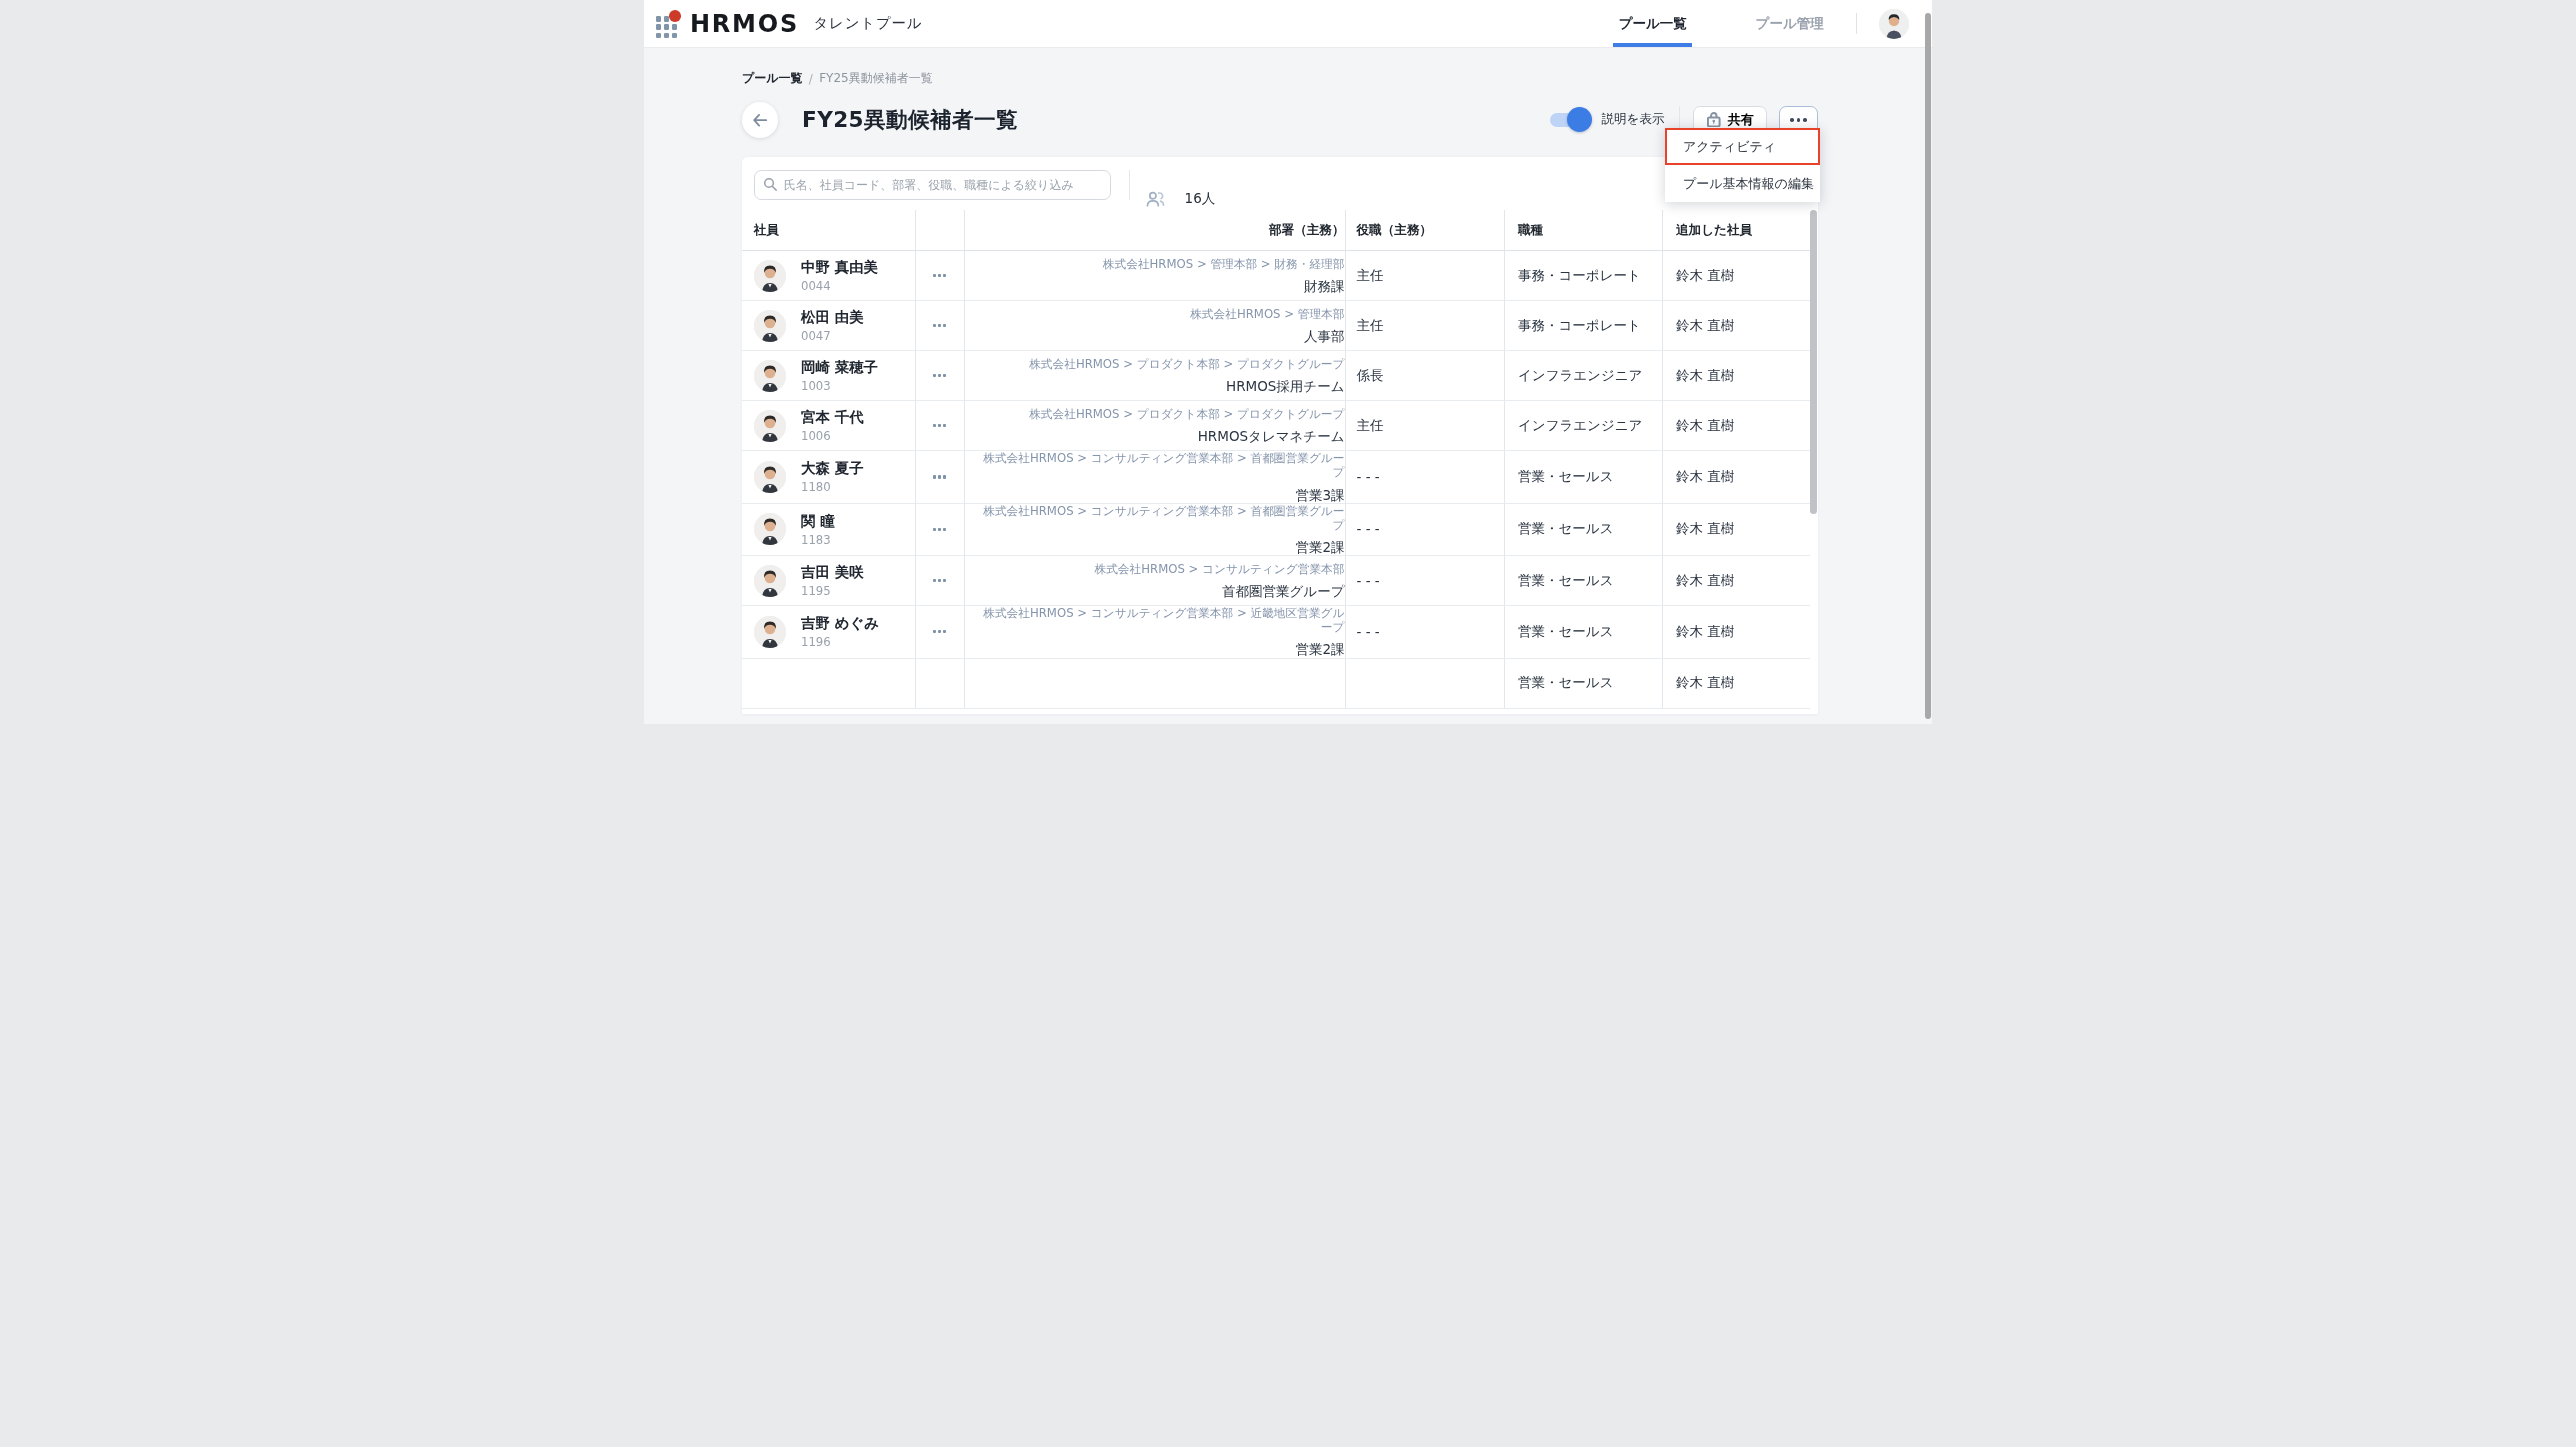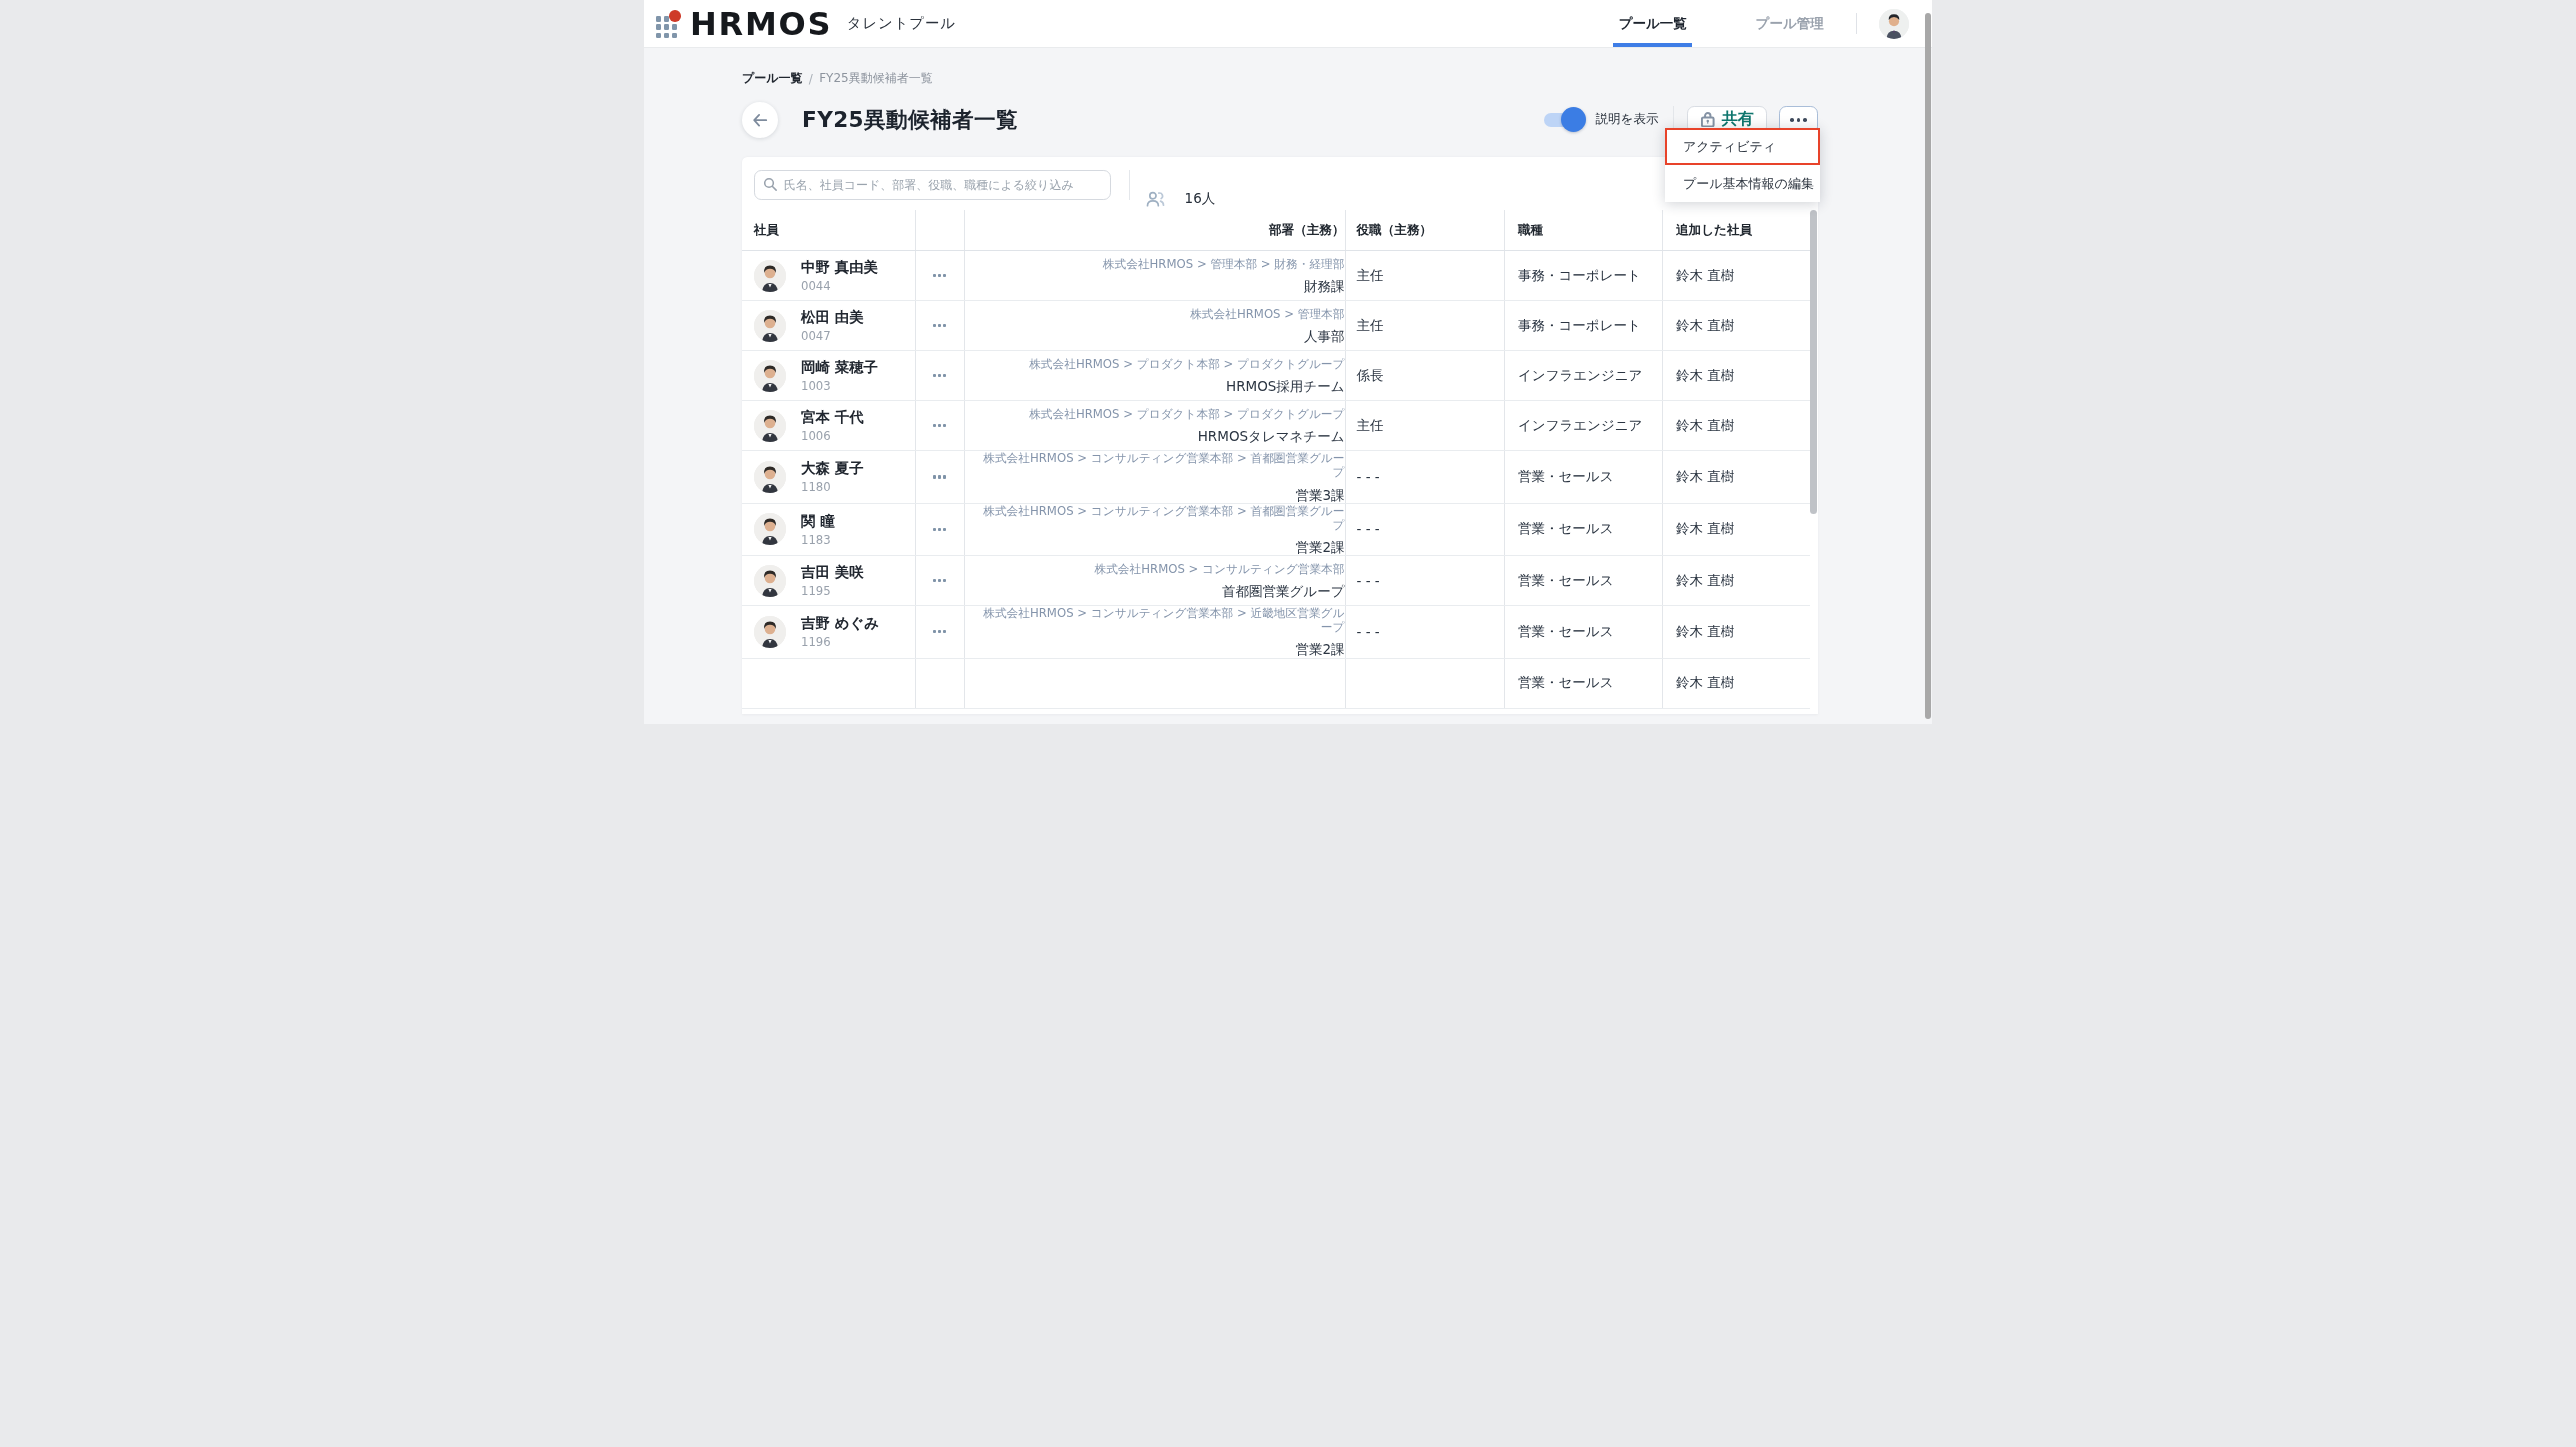--- a/index.html
+++ b/index.html
@@ -7,21 +7,21 @@
   body { font-family:"DejaVu Sans","Liberation Sans",sans-serif; }
   .screen{ position:relative; width:1288px; height:724px; background:#f4f5f7; overflow:hidden; margin:0 auto; }
 
   
   .appbar{ position:relative; height:47px; background:#ffffff; display:flex; align-items:center;
            padding:0 23.4px 0 11.7px; box-shadow:0 0.9px 0 rgba(26,34,48,.05); z-index:5; }
   .logo{ display:flex; align-items:center; gap:10.8px; }
   .logo-grid{ position:relative; width:23.4px; height:23.4px; margin-top:1.8px; }
   .logo-grid i{ position:absolute; width:5.4px; height:5.4px; border-radius:1.3px; background:#8095aa; }
   .logo-grid .r{ background:#ce3a28; width:11.7px; height:11.7px; border-radius:50%; }
-  .brand{ font-size:32px; font-weight:700; color:#16191d; letter-spacing:1.8px; line-height:1; }
+  .brand{ font-size:24px; font-weight:700; color:#16191d; letter-spacing:1.8px; line-height:1; }
   .product{ font-size:14.4px; color:#2a313b; margin-left:3.6px; letter-spacing:0.9px; }
   .appbar-right{ margin-left:auto; display:flex; align-items:center; height:100%; }
   .nav-tab{ position:relative; height:100%; display:flex; align-items:center; padding:0 5.4px; cursor:pointer; }
   .nav-tab .lbl{ font-size:13.5px; font-weight:700; color:#1d242e; }
   .nav-tab.inactive .lbl{ color:#9aa2ad; font-weight:700;margin-left:31px; }
   .nav-tab.active::after{ content:""; position:absolute; left:0; right:0; bottom:0; height:3.6px; background:#3e7de6; }
   .tab-gap{ width:27px; }
   .appbar-divider{ width:0.9px; height:21.6px; background:#dfe2e7; margin:0 21.6px 0 27px; }
   .avatar-sm{ width:30px; height:30px; border-radius:50%; overflow:hidden; background:#eef0f1; flex:0 0 auto; cursor:pointer; }
 
@@ -44,21 +44,21 @@
   .title-actions{ margin-left:auto; display:flex; align-items:center; }
   .toggle{ position:relative; width:42px; height:25px; cursor:pointer; flex:0 0 auto; }
   .toggle .track{ position:absolute; left:0; top:5.4px; width:36px; height:14.4px; border-radius:7.2px; background:#bdd4f6; }
   .toggle .knob{ position:absolute; left:17px; top:0; width:25px; height:25px; border-radius:50%; background:#3b7de4;
                  box-shadow:0 0.9px 2.7px rgba(20,40,80,.25); }
   .toggle-label{ font-size:12.6px; color:#2a323d; margin-left:9px; }
   .v-divider{ width:0.9px; height:27px; background:#e3e6ea; margin:0 13.5px 0 14.4px; }
   .btn{ display:flex; align-items:center; justify-content:center; background:#fff; border:0.9px solid #d9dde3;
         border-radius:7.2px; height:28px; cursor:pointer; }
   .share-btn{ padding:0 12.6px; gap:7.2px; }
-  .share-btn .lbl{ font-size:16px; font-weight:700; color:#0f766e; }
+  .share-btn .lbl{ font-size:13px; font-weight:700; color:#000000; }
   .more-btn{ width:39px; border-color:#a9bdd8; margin-left:11.7px; gap:2.7px; }
   .more-btn i{ width:3.6px; height:3.6px; border-radius:50%; background:#3e4a5c; }
 
   .desc-banner{ margin-top:28px; height:35px; background:#e9ebef; border-radius:3.6px;
                 display:flex; align-items:center; padding-left:17px; font-size:12.6px; color:#343d49; }
 
   
   .dropdown{ position:absolute; left:1021px; top:128px; width:155px; background:#fff; border-radius:3.6px;
              box-shadow:0 1.8px 12.6px rgba(25,35,55,.2); z-index:20; }
   .menu-item{ position:relative; height:37px; display:flex; align-items:center; padding-left:18px;

